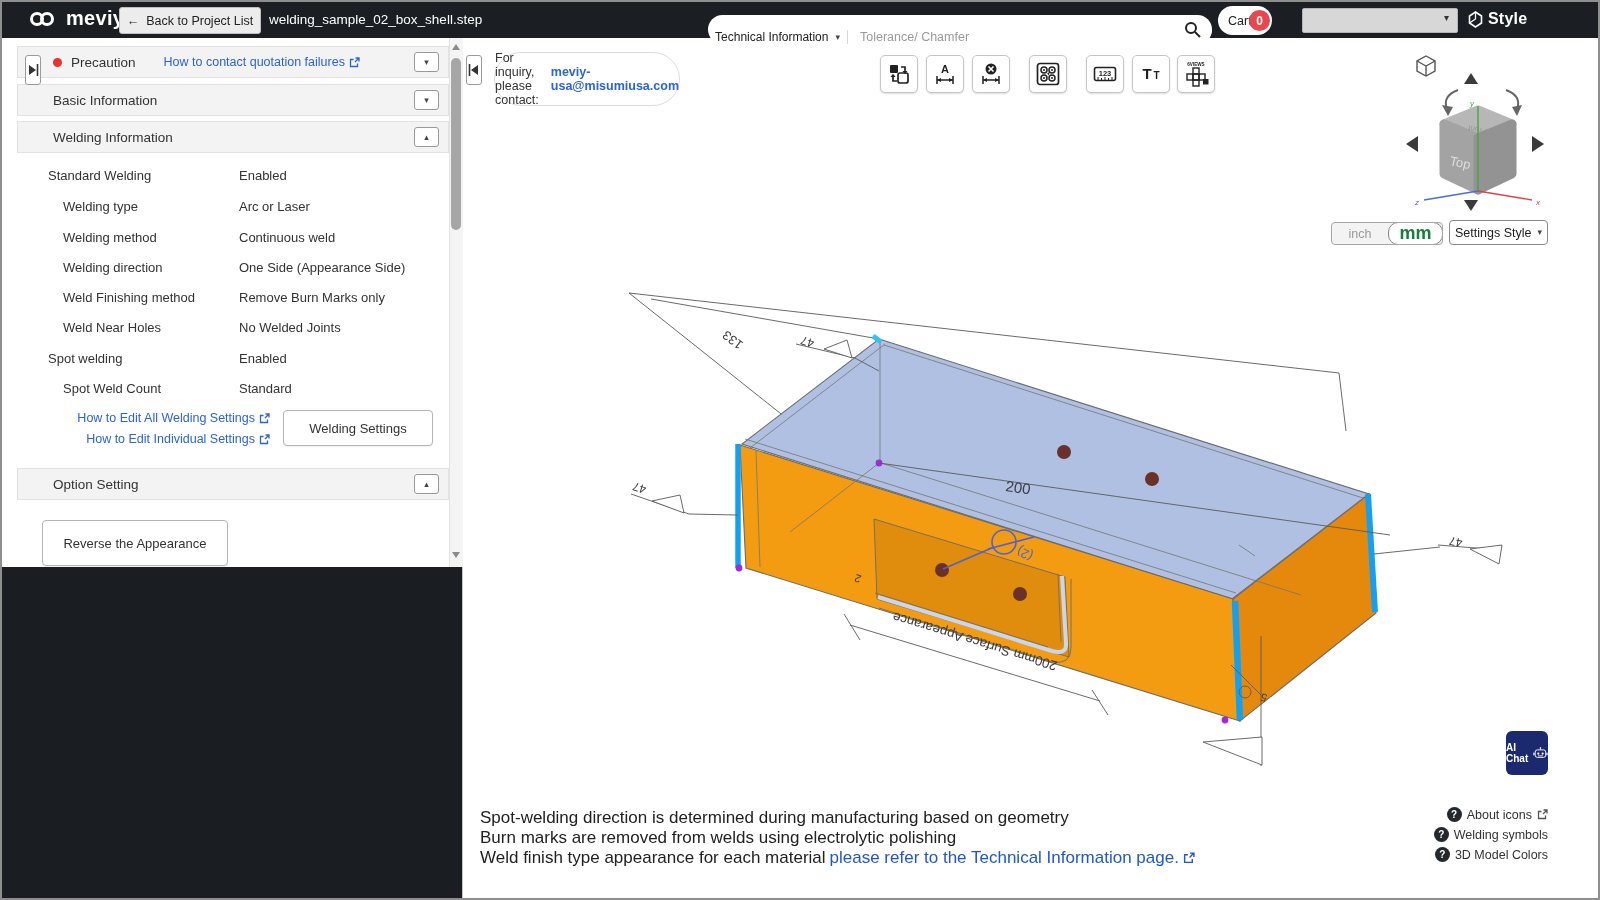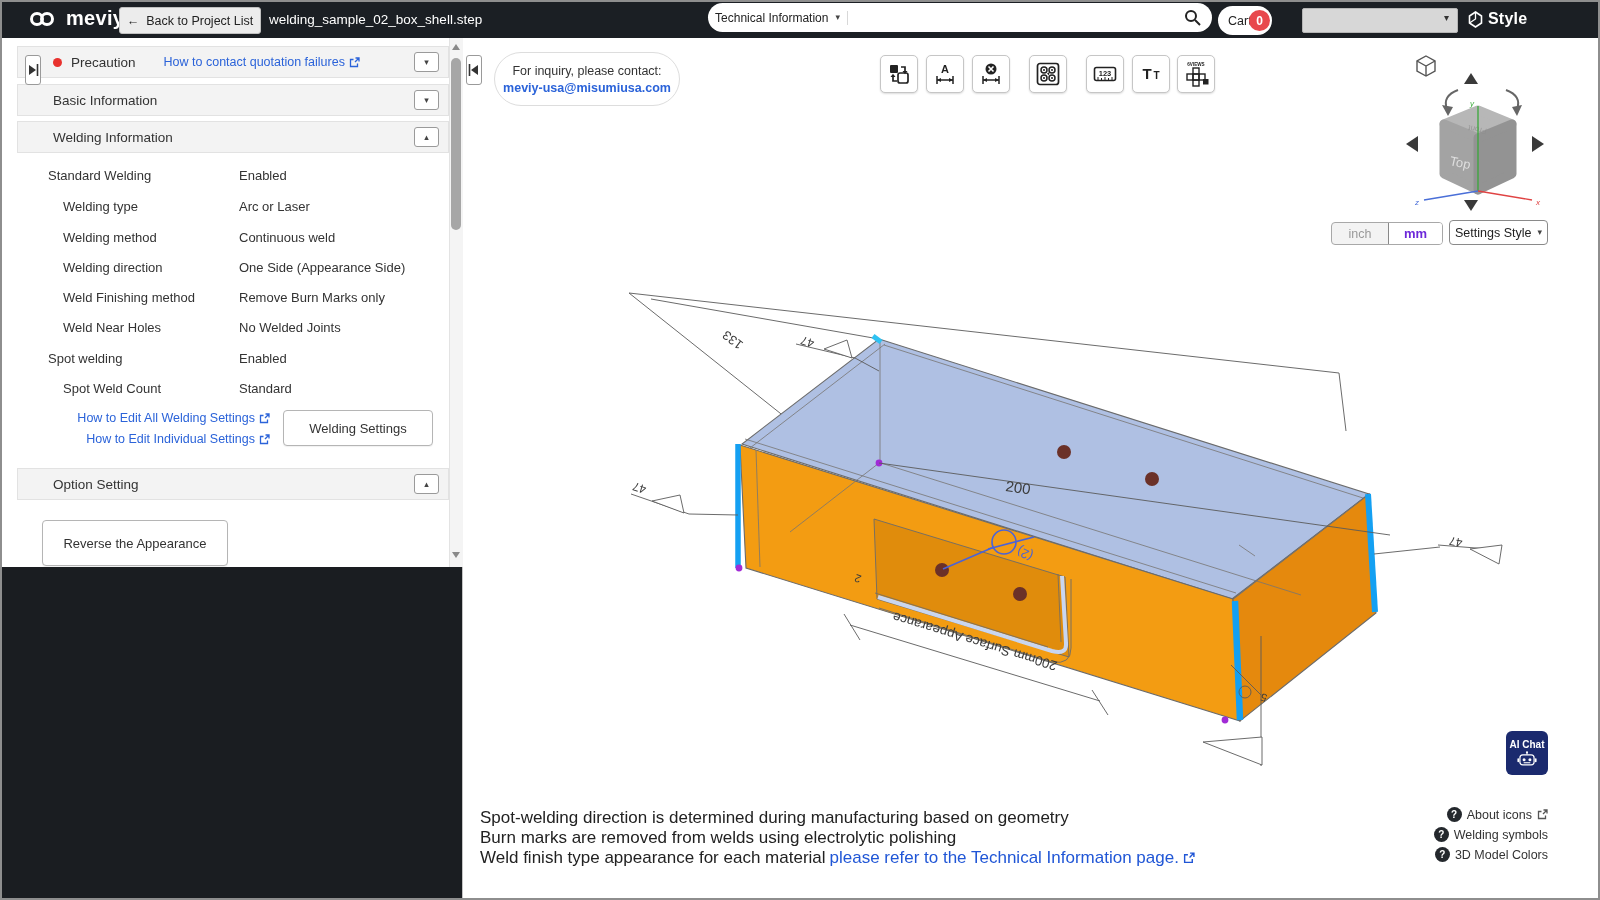--- a/index.html
+++ b/index.html
@@ -8,22 +8,22 @@
   font-family:"Liberation Sans",sans-serif;background:#fff}
 
 
 .topbar{position:absolute;left:0;top:0;width:100%;height:36px;background:#1b1f24;z-index:40}
 .brand{position:absolute;left:24px;top:5px;display:flex;align-items:center;gap:4px;color:#fff}
 .brand span{font-size:20px;font-weight:bold;letter-spacing:.3px}
 .backbtn{position:absolute;left:117px;top:5px;width:142px;height:27px;background:#ececec;
   border:1px solid #c0c0c0;border-radius:3px;display:flex;align-items:center;justify-content:center;
   gap:7px;font-size:12.5px;color:#222}
 .filename{position:absolute;left:267px;top:10px;font-size:13.5px;color:#fff}
-.searchwrap{position:absolute;left:706px;top:1px;width:504px;height:29px;background:#fff;
-  border-radius:15px;display:flex;align-items:center;overflow:hidden}
+.searchwrap{position:absolute;left:706px;top:13px;width:504px;height:29px;background:#fff;
+  border-radius:15px;display:flex;align-items:flex-end;overflow:hidden}
 .searchcat{width:140px;display:flex;align-items:center;justify-content:center;gap:7px;
   font-size:12px;color:#222;border-right:1px solid #d8d8d8;cursor:pointer}
 .searchwrap input{flex:1;border:none;outline:none;font-size:12.5px;padding:0 34px 0 12px;
   font-family:"Liberation Sans",sans-serif;color:#333}
 .searchwrap input::placeholder{color:#9a9a9a}
 .searchicon{position:absolute;right:11px;top:6px}
 .cartpill{position:absolute;left:1216px;top:4px;width:54px;height:29px;background:#fff;
   border-radius:15px;font-size:12.5px;color:#222;display:flex;align-items:center;padding-left:10px}
 .cartbadge{position:absolute;right:2px;top:4px;width:21px;height:21px;border-radius:50%;
   background:#e8484d;color:#fff;font-size:12px;font-weight:bold;display:flex;align-items:center;justify-content:center}
@@ -56,40 +56,40 @@
 .vthumb{position:absolute;left:449px;top:56px;width:10px;height:172px;background:#a6a6a6;border-radius:5px}
 .tri{width:0;height:0;position:absolute}
 .tri.up{left:450px;top:42px;border-left:4px solid transparent;border-right:4px solid transparent;border-bottom:6px solid #8a8a8a}
 .tri.down{left:450px;top:550px;border-left:4px solid transparent;border-right:4px solid transparent;border-top:6px solid #8a8a8a}
 
 
 .qpanel{position:absolute;left:0;top:565px;width:461px;height:331px;background:#1a1d21;z-index:20;border-right:1px solid #c4c4c4}
 
 
 .inquiry{position:absolute;left:492px;top:50px;width:186px;height:54px;border:1.5px solid #ddd;border-radius:27px;
-  display:flex;flex-direction:column;align-items:center;justify-content:center;gap:3px;background:#fff}
+  display:flex;align-items:center;justify-content:center;gap:3px;background:#fff}
 .inquiry .l1{font-size:12.5px;color:#333}
 .inquiry .l2{font-size:12.5px;color:#2b63d9;font-weight:bold}
 .tbtn{position:absolute;top:53px;width:38px;height:38px;background:#fff;border:1px solid #c6c6c6;border-radius:5px;
   box-shadow:0 1px 2px rgba(0,0,0,.14);display:flex;align-items:center;justify-content:center;cursor:pointer}
 .unittoggle{position:absolute;left:1329px;top:220px;width:112px;height:23px;background:#f3f3f3;
   border:1px solid #a8a8a8;border-radius:4px;display:flex;overflow:hidden}
 .unittoggle .inch{flex:1;display:flex;align-items:center;justify-content:center;font-size:12.5px;color:#9a9a9a;cursor:pointer}
-.unittoggle .mm{width:55px;background:#fff;border:1px solid #888;border-radius:0;margin:-1px -1px -1px 0;
-  display:flex;align-items:center;justify-content:center;font-size:13px;font-weight:bold;color:#6d28d9;cursor:pointer}
+.unittoggle .mm{width:55px;background:#fff;border:1px solid #888;border-radius:10px;margin:-1px -1px -1px 0;
+  display:flex;align-items:center;justify-content:center;font-size:18px;font-weight:bold;color:#15803d;cursor:pointer}
 .dispstyle{position:absolute;left:1447px;top:218px;width:99px;height:25px;background:#fff;border:1px solid #8a8a8a;
   border-radius:4px;display:flex;align-items:center;justify-content:center;gap:6px;font-size:12.5px;color:#222;cursor:pointer}
 .note{position:absolute;left:478px;font-size:17px;color:#222;display:flex;align-items:center;gap:4px}
 .note .lnk{color:#2056d6}
 .helprow{position:absolute;left:1360px;width:186px;display:flex;justify-content:flex-end;align-items:center;gap:5px;cursor:pointer}
 .helprow span.txt{font-size:12.5px;color:#333}
 .qmark-d{width:15px;height:15px;border-radius:50%;background:#24282d;color:#fff;font-size:10px;font-weight:bold;
   display:inline-flex;align-items:center;justify-content:center;flex:none}
 .aichat{position:absolute;left:1504px;top:729px;width:42px;height:44px;background:#1b2a6e;border-radius:6px;
-  display:flex;flex-direction:column;align-items:center;justify-content:center;gap:1px;cursor:pointer}
+  display:flex;align-items:center;justify-content:center;gap:1px;cursor:pointer}
 .aichat span{color:#fff;font-size:10px;font-weight:bold}
 
 
 .dimtxt{fill:#3c3c3c;font-family:"Liberation Sans",sans-serif}
 </style>
 </head>
 <body>
 
 <div id="root">
 
@@ -105,20 +105,21 @@
       <span>←</span>
       <span>Back to Project List</span>
     </button>
     <div class="filename">welding_sample_02_box_shell.step</div>
 
     <div class="searchwrap">
       <div class="searchcat">
         <span>Technical Information</span>
         <span class="caret">▾</span>
       </div>
+      <input placeholder="Tolerance/ Chamfer" style="">
       <svg class="searchicon" width="17" height="17" viewBox="0 0 17 17">
         <circle cx="7" cy="7" r="5" stroke="#222" stroke-width="2" fill="none"></circle>
         <line x1="11" y1="11" x2="16" y2="16" stroke="#222" stroke-width="2"></line>
       </svg>
     </div>
 
     <div class="cartpill">
       <span>Cart</span>
       <span class="cartbadge">0</span>
     </div>

